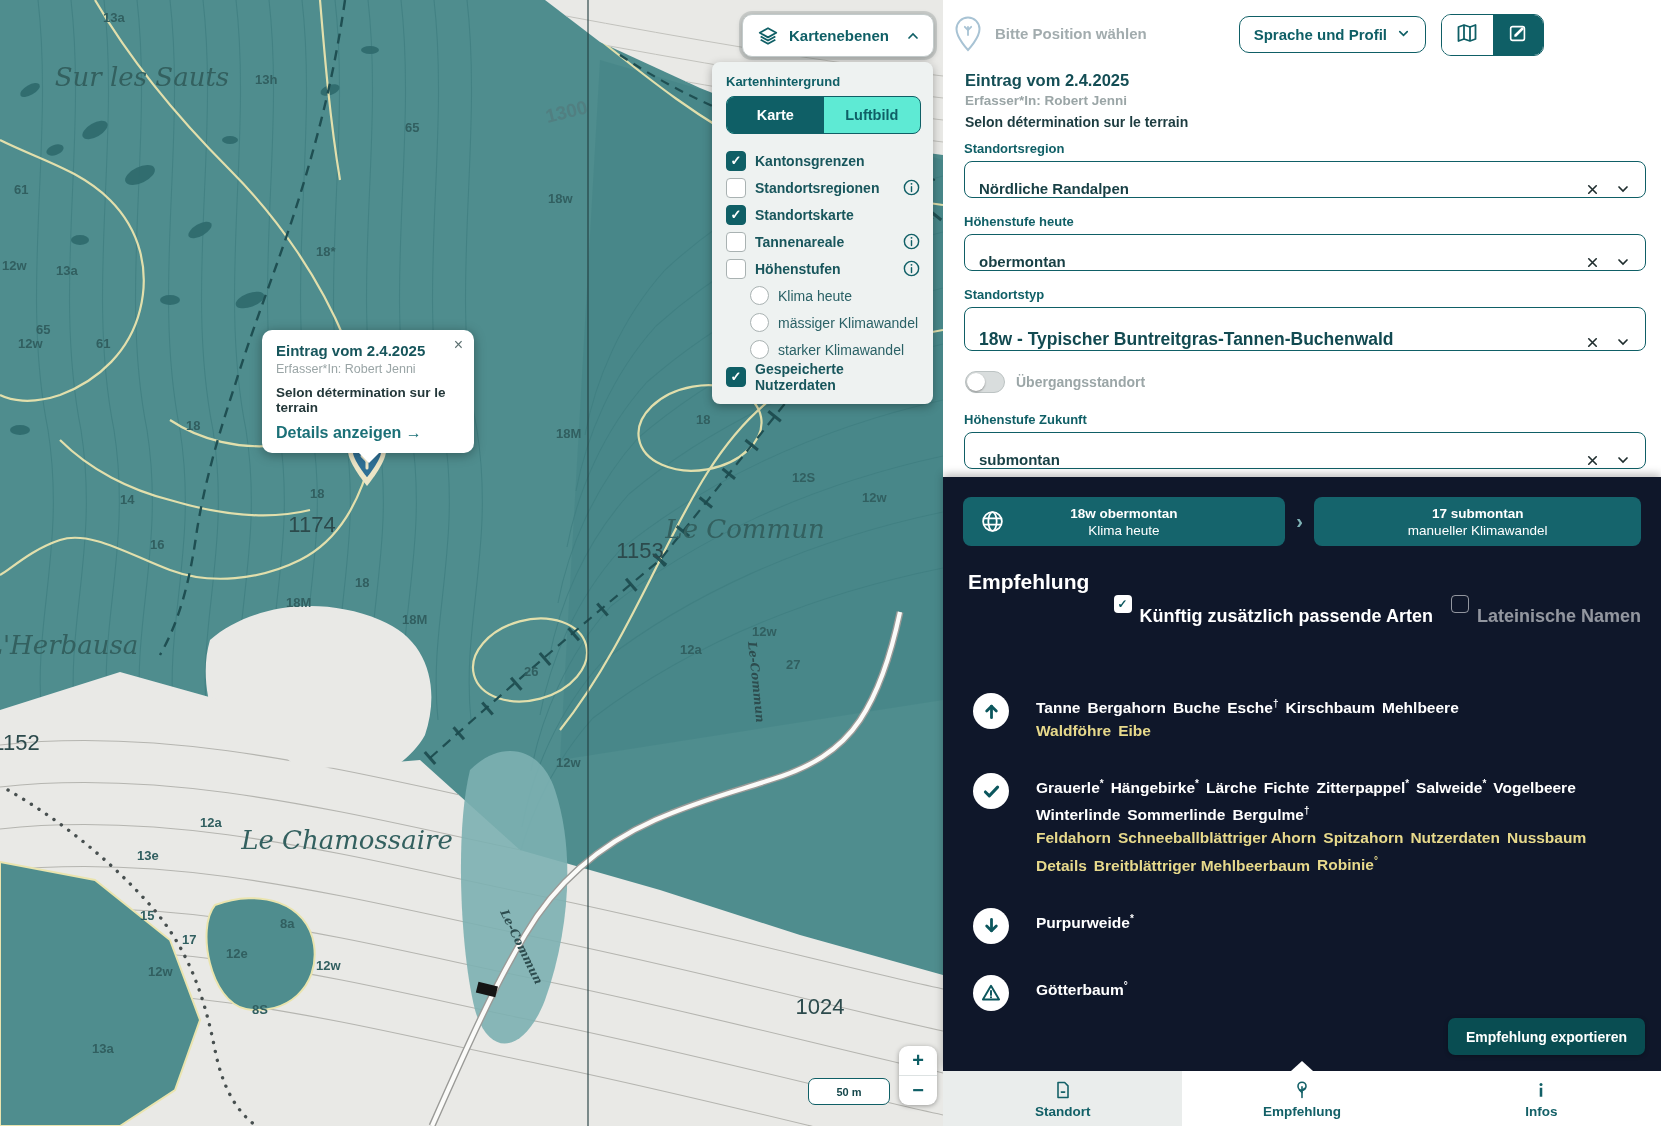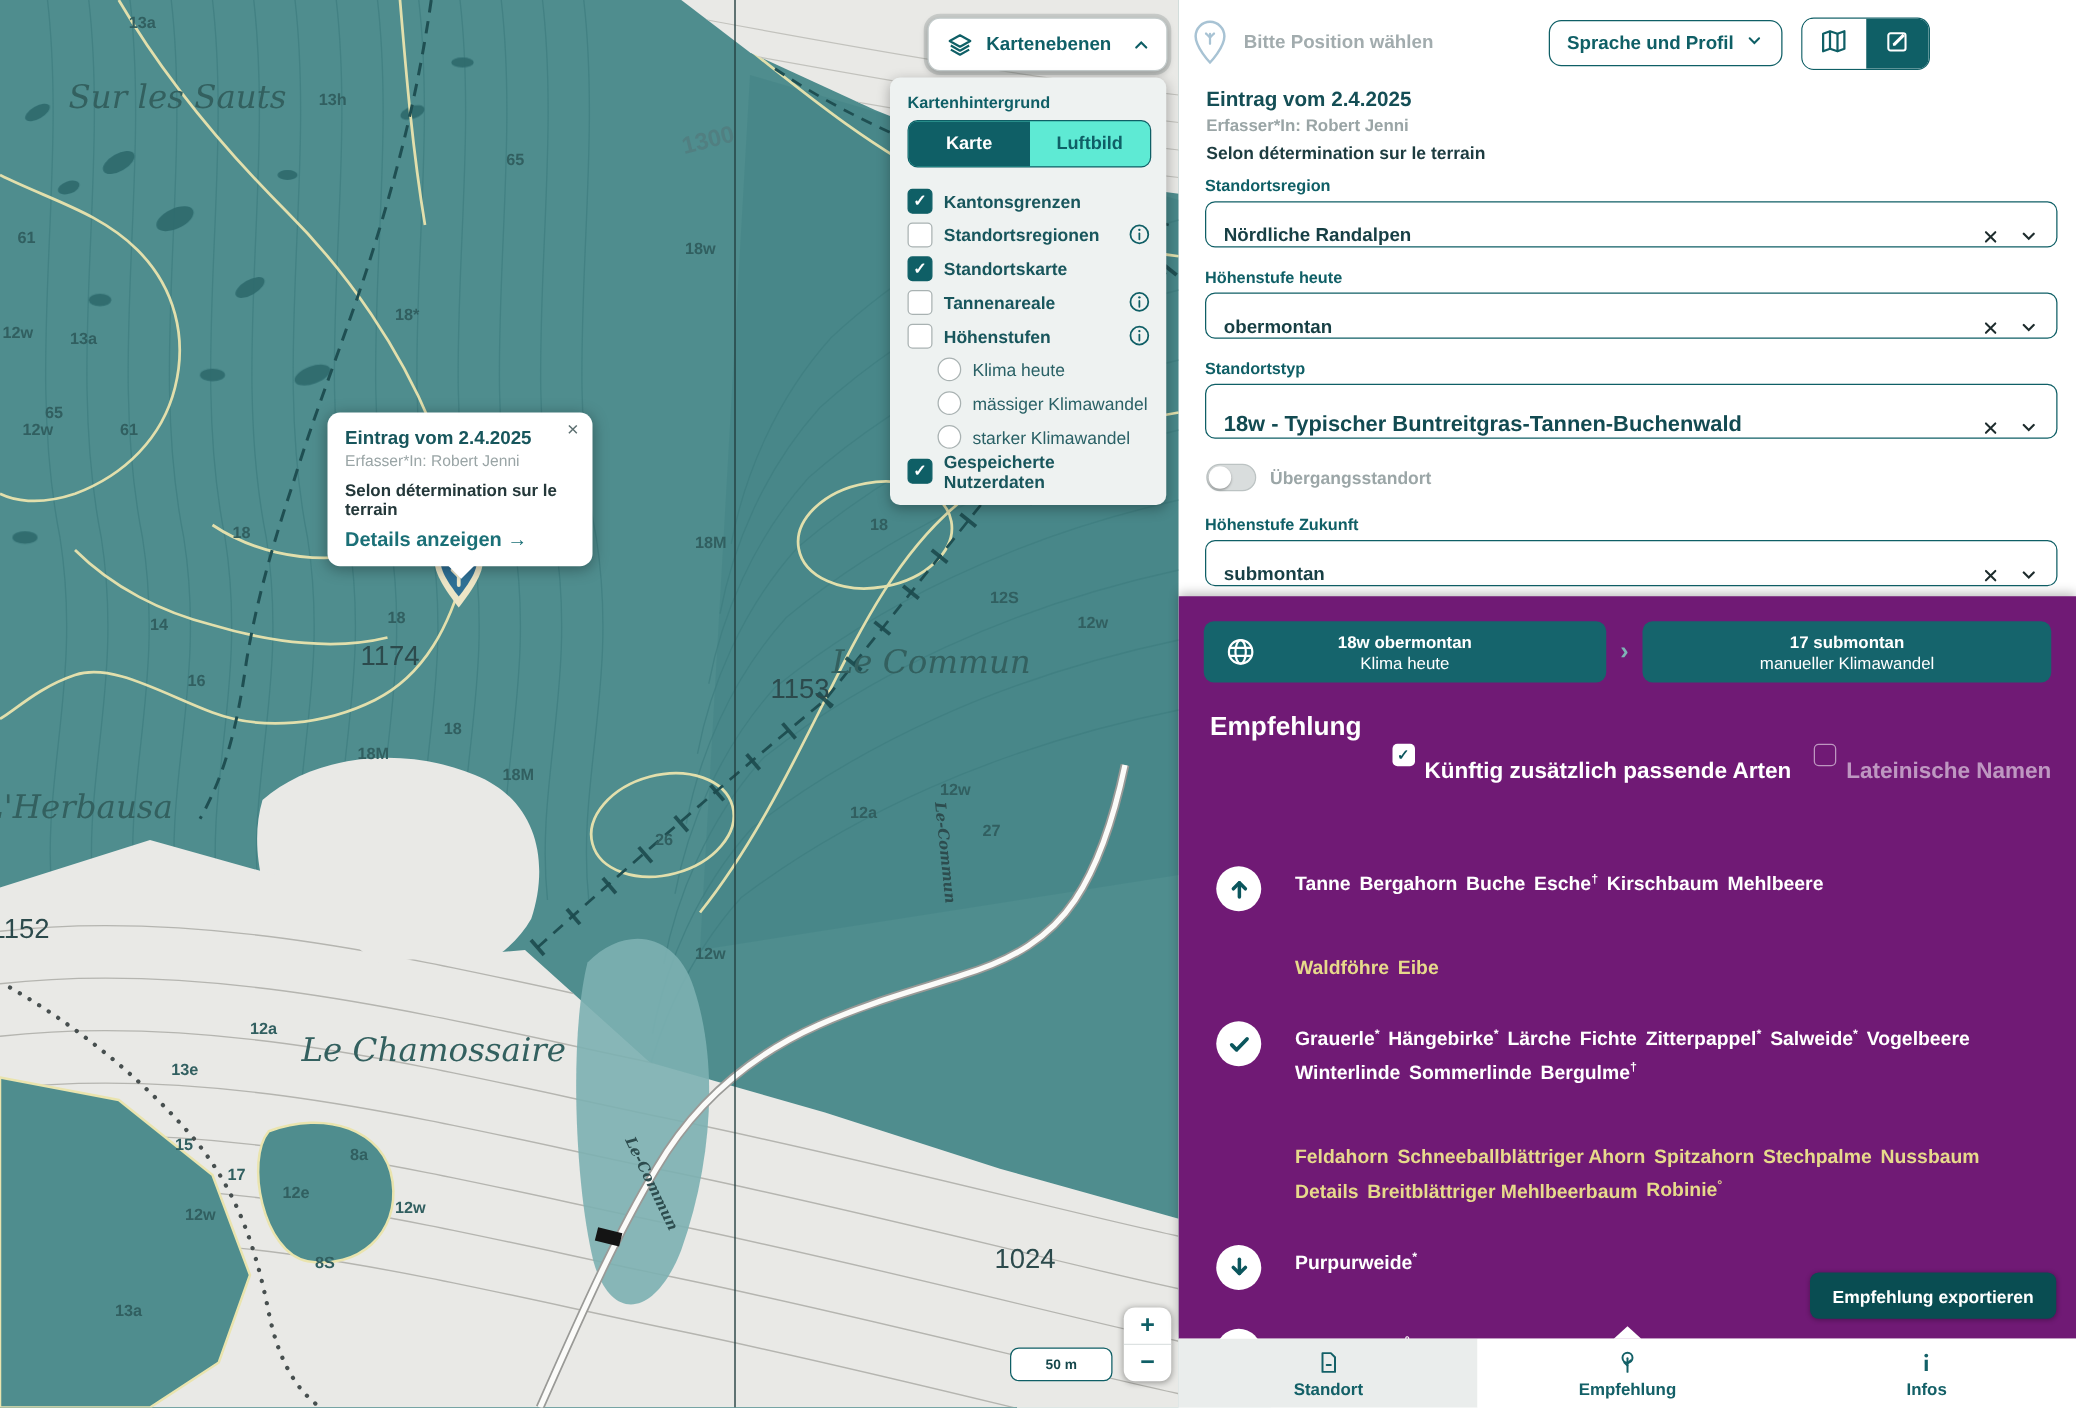--- a/index.html
+++ b/index.html
@@ -90,21 +90,21 @@
   .fbox .fic svg{display:block;cursor:pointer;}
 
   .toggle-row{display:flex;align-items:center;margin:20px 0 19px 1px;}
   .switch{width:40px;height:22px;border-radius:12px;background:#d9dddd;border:1px solid #bcc3c3;
       position:relative;box-sizing:border-box;cursor:pointer;flex:none;}
   .switch .knob{position:absolute;left:1px;top:1px;width:18px;height:18px;border-radius:50%;background:#fff;
       box-shadow:0 1px 2px rgba(0,0,0,.35);}
   .toggle-row .tlabel{margin-left:11px;font-size:14px;color:#9ba6a7;font-weight:600;}
 
   
-  .teal{position:absolute;left:0;top:477px;width:718px;height:594px;background:#701a75;
+  .teal{position:absolute;left:0;top:477px;width:718px;height:594px;background:#0f172a;
       box-shadow:0 -3px 8px rgba(0,0,0,.25);}
   .cards{position:absolute;left:20px;top:20px;display:flex;align-items:center;width:678px;}
   .ccard{background:#15646c;border-radius:8px;height:49px;display:flex;align-items:center;
       justify-content:center;position:relative;color:#fff;text-align:center;}
   .ccard .c1{font-size:13.5px;font-weight:700;line-height:17px;}
   .ccard .c2{font-size:13.5px;font-weight:500;line-height:17px;}
   .ccard.left{width:327px;}
   .ccard.right{width:332px;margin-left:auto;}
   .ccard .globe{position:absolute;left:17px;top:12px;}
   .cchev{width:30px;display:flex;justify-content:center;color:#7fb3b6;font-size:20px;font-weight:700;}
@@ -116,21 +116,21 @@
   .rec-cb.on .tsbox{background:#fff;color:#0B565D;}
   .rec-cb.off .tsbox{border:1.5px solid rgba(255,255,255,.55);}
   .rec-cb .clabel{font-size:18px;font-weight:600;color:#fff;margin-top:26px;}
   .rec-cb.off .clabel{color:rgba(255,255,255,.55);}
   .rec-rows{position:absolute;left:30px;top:215px;width:640px;}
   .rec-row{display:flex;margin-bottom:30px;}
   .rec-icon{width:36px;height:36px;border-radius:50%;background:#fff;color:#0B565D;flex:none;
       display:flex;align-items:center;justify-content:center;margin-top:1px;}
   .rec-text{margin-left:27px;width:600px;font-size:15.5px;line-height:23px;font-weight:600;}
   .rec-line.white{color:#fff;}
-  .rec-line.yellow{color:#e7d98b;margin-top:44px;}
+  .rec-line.yellow{color:#e7d98b;}
   .species{margin-right:7px;white-space:nowrap;display:inline-block;}
   .species sup{font-size:10px;}
   .export-btn{position:absolute;right:16px;bottom:16px;height:37px;padding:0 18px;background:#094d52;
       border:none;border-radius:7px;color:#fff;font-size:14px;font-weight:700;cursor:pointer;
       font-family:"Liberation Sans",sans-serif;box-shadow:0 1px 4px rgba(0,0,0,.3);}
 
   
   .nav{position:absolute;left:0;top:1071px;width:718px;height:55px;display:flex;background:#fff;}
   .nav .tab{flex:1;display:flex;flex-direction:column;align-items:center;justify-content:center;
       gap:3px;cursor:pointer;position:relative;background:#fff;}
@@ -614,21 +614,21 @@
             </div>
           </div>
           <div class="rec-row">
             <div class="rec-icon">
               <svg width="21" height="21" viewBox="0 0 24 24" fill="none" stroke="currentColor" stroke-width="3.4" stroke-linecap="round" stroke-linejoin="round">
                 <path d="M5 12.5l4.5 4.5L19 7"></path>
               </svg>
             </div>
             <div class="rec-text">
               <div class="rec-line white"><span class="species">Grauerle<sup>*</sup></span><span class="species">Hängebirke<sup>*</sup></span><span class="species">Lärche</span><span class="species">Fichte</span><span class="species">Zitterpappel<sup>*</sup></span><span class="species">Salweide<sup>*</sup></span><span class="species">Vogelbeere</span><span class="species">Winterlinde</span><span class="species">Sommerlinde</span><span class="species">Bergulme<sup>†</sup></span></div>
-              <div class="rec-line yellow"><span class="species">Feldahorn</span><span class="species">Schneeballblättriger Ahorn</span><span class="species">Spitzahorn</span><span class="species">Stechpalme</span><span class="species">Nussbaum</span><span class="species">Details</span><span class="species">Breitblättriger Mehlbeerbaum</span><span class="species">Robinie<sup>°</sup></span></div>
+              <div class="rec-line yellow"><span class="species">Feldahorn</span><span class="species">Schneeballblättriger Ahorn</span><span class="species">Spitzahorn</span><span class="species">Nutzerdaten</span><span class="species">Nussbaum</span><span class="species">Details</span><span class="species">Breitblättriger Mehlbeerbaum</span><span class="species">Robinie<sup>°</sup></span></div>
             </div>
           </div>
           <div class="rec-row">
             <div class="rec-icon">
               <svg width="21" height="21" viewBox="0 0 24 24" fill="none" stroke="currentColor" stroke-width="3.2" stroke-linecap="round" stroke-linejoin="round">
                 <path d="M12 5v13"></path>
                 <path d="M6.5 12.5 12 18l5.5-5.5"></path>
               </svg>
             </div>
             <div class="rec-text">

